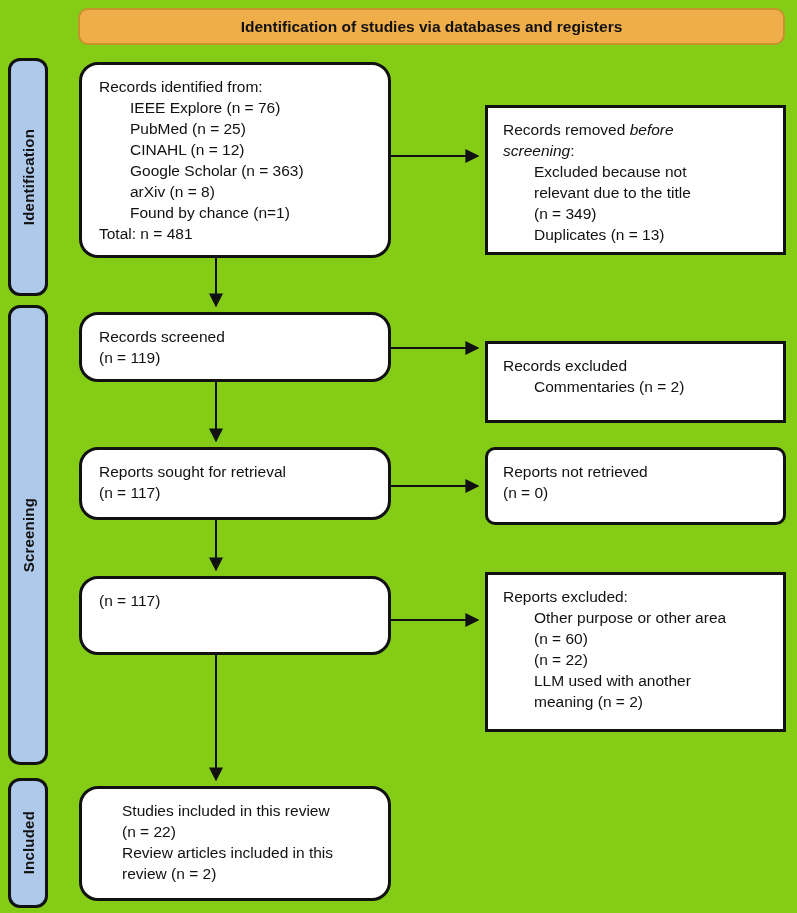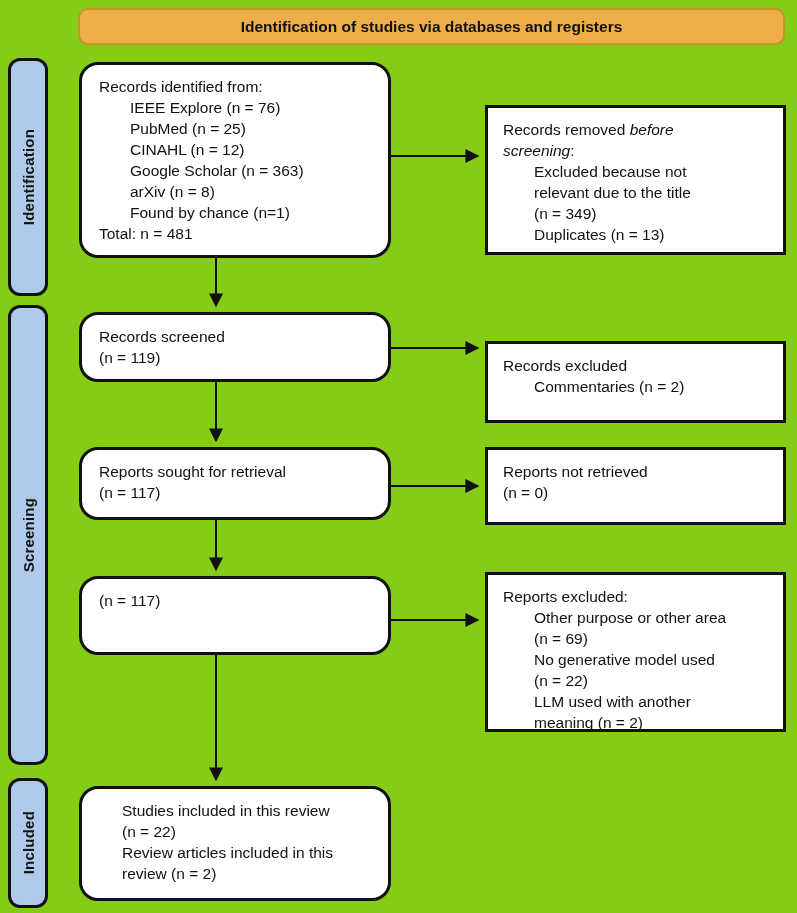--- a/index.html
+++ b/index.html
@@ -40,21 +40,21 @@
   .side-col{left:485px;width:301px;padding:11px 8px 8px 15px;}
 
   .box-records-identified{top:62px;height:196px;}
   .box-records-screened{top:312px;height:70px;}
   .box-reports-sought{top:447px;height:73px;}
   .box-reports-assessed{top:576px;height:79px;}
   .box-studies-included{top:786px;height:115px;padding-left:40px;}
 
   .box-records-removed{top:105px;height:150px;}
   .box-records-excluded{top:305px;height:82px;margin-top:36px;}
-  .box-reports-not-retrieved{top:447px;height:78px;}
+  .box-reports-not-retrieved{top:447px;height:78px;border-radius:10px;}
   .box-reports-excluded{top:572px;height:160px;}
 
   .line{white-space:nowrap;}
   .indent-0{padding-left:0;}
   .indent-1{padding-left:31px;}
   .italic{font-style:italic;}
 
   .arrow-layer{position:absolute;left:0;top:0;width:797px;height:913px;pointer-events:none;}
 </style>
 </head>
@@ -114,22 +114,21 @@
       <div class="line indent-0"><span>Records excluded</span></div>
       <div class="line indent-1"><span>Commentaries (n = 2)</span></div>
     </div>
   <div class="fbox side-col box-reports-not-retrieved">
       <div class="line indent-0"><span>Reports not retrieved</span></div>
       <div class="line indent-0"><span>(n = 0)</span></div>
     </div>
   <div class="fbox side-col box-reports-excluded">
       <div class="line indent-0"><span>Reports excluded:</span></div>
       <div class="line indent-1"><span>Other purpose or other area</span></div>
-      <div class="line indent-1"><span>(n = 69)</span></div>
-      <div class="line indent-1"><span>No generative model used</span></div>
+      <div class="line indent-1"><span>(n = 60)</span></div>
       <div class="line indent-1"><span>(n = 22)</span></div>
       <div class="line indent-1"><span>LLM used with another</span></div>
       <div class="line indent-1"><span>meaning (n = 2)</span></div>
     </div>
 
   <svg class="arrow-layer" width="797" height="913" viewBox="0 0 797 913" xmlns="http://www.w3.org/2000/svg">
     <defs>
       <marker id="ah" viewBox="0 0 10 10" refX="9" refY="5" markerWidth="7" markerHeight="7" orient="auto-start-reverse">
         <path d="M0,0 L10,5 L0,10 z" fill="#111111"></path>
       </marker>

